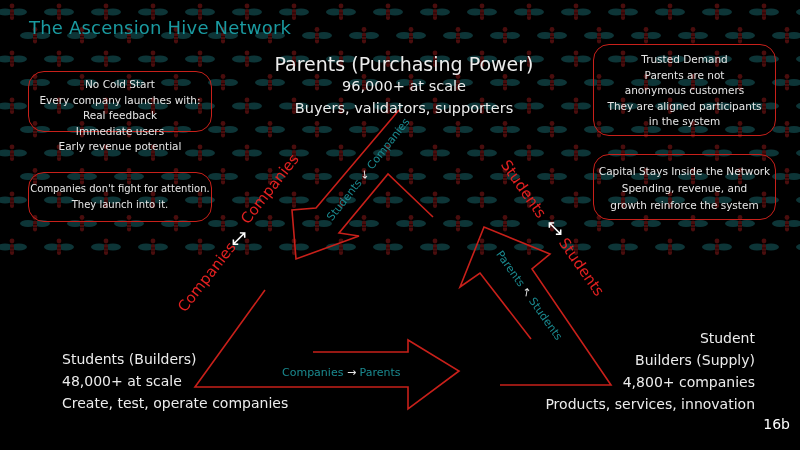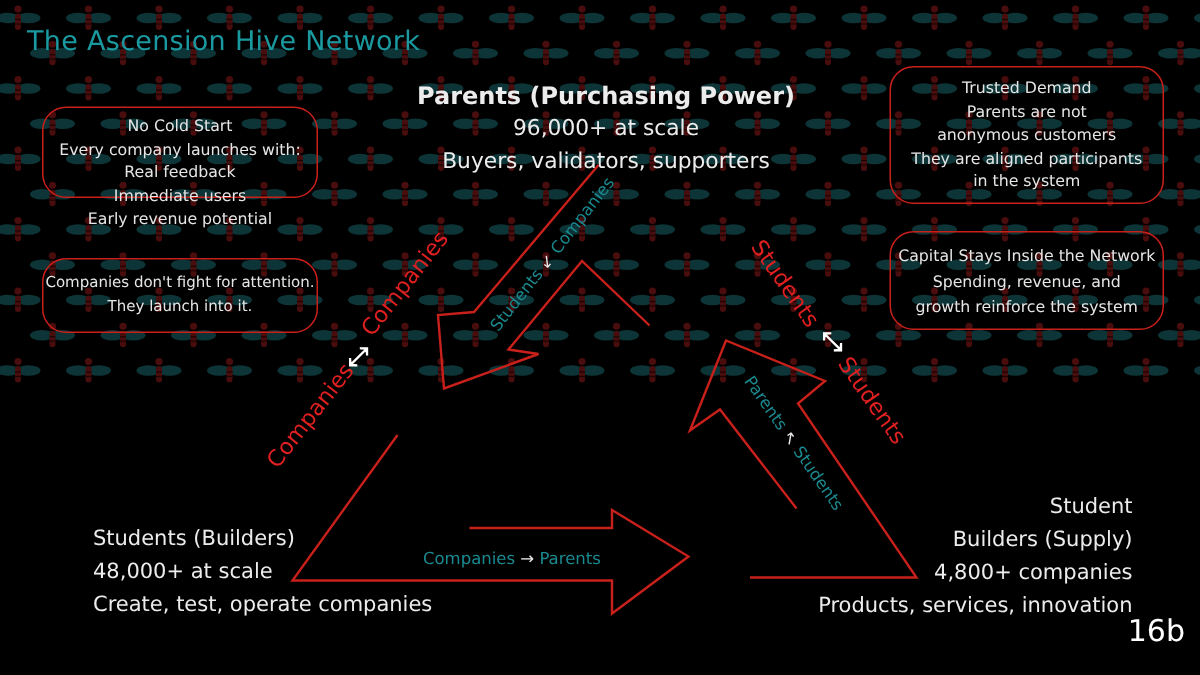--- a/index.html
+++ b/index.html
@@ -1,32 +1,32 @@
 <!DOCTYPE html>
 <html><head>
 <meta charset="utf-8">
 <style>
   html, body { margin:0; padding:0; }
   body { width:800px; height:450px; overflow:hidden; background:#000; position:relative;
          font-family:"DejaVu Sans", sans-serif; color:#e8e8e8; }
   #bg { position:absolute; left:0; top:0; width:800px; height:450px; }
-  .abs { position:absolute; }
+  .abs { position:absolute;margin-left:11px; }
   .title { left:18px; top:17px; font-size:18px; color:#1a9aa0; letter-spacing:0.2px; }
   .box { position:absolute; border:1.5px solid #c8201a; border-radius:16px; text-align:center;
          color:#e6e6e6; font-size:10.5px; line-height:15.5px; box-sizing:border-box; }
   .box div { white-space:nowrap; }
   .node { position:absolute; font-size:14px; line-height:22px; color:#ececec; white-space:nowrap; }
   .node.center { text-align:center; }
   .node.right { text-align:right; }
   .rot { position:absolute; white-space:nowrap; transform-origin:center center; }
   .red-label { color:#e02020; font-size:15px; }
   .teal-label { color:#1a8a90; font-size:11px; }
   .teal-label .arr { color:#e8e8e8; }
   .dbl { color:#fff; font-size:17px; font-weight:bold; }
-  .slide-no { right:10px; bottom:18px; font-size:20px; color:#fff; }
+  .slide-no { right:10px; bottom:18px; font-size:14px; color:#fff; }
   svg#diagram { position:absolute; left:0; top:0; width:800px; height:450px; }
 </style>
 </head>
 <body>
 
 <svg id="bg">
     <g transform="translate(12,10)">
       <ellipse cx="-7" cy="2" rx="8" ry="3.5" fill="#0d3537"></ellipse>
       <ellipse cx="7" cy="2" rx="8" ry="3.5" fill="#0d3537"></ellipse>
       <circle cx="0" cy="-4" r="2.4" fill="#4a0d0d"></circle>
@@ -1732,21 +1732,21 @@
 
     <polyline points="399,110 316,208 292,210 296,259 359,236 339,233 388,174 433,217"></polyline>
 
     <polyline points="265,290 195,387 408,387 408,409 459,371 408,340 408,352 313,352"></polyline>
 
     <polyline points="500,385 611,385 532,269 550,254 484,227 460,287 480,273 531,339"></polyline>
   </g>
 </svg>
 
 <div class="node center" style="left:270px; top:53px; width:268px;">
-  <div style="font-size:16px;font-weight:bold;">Parents (Purchasing Power)</div>
+  <div style="font-size:19px;">Parents (Purchasing Power)</div>
   <div style="font-size:14.5px;">96,000+ at scale</div>
   <div style="font-size:14.5px;text-align:center;">Buyers, validators, supporters</div>
 </div>
 <div class="node" style="left:62px; top:348px;">
   <div>Students (Builders)</div>
   <div>48,000+ at scale</div>
   <div>Create, test, operate companies</div>
 </div>
 <div class="node right" style="right:45px; top:327px;">
   <div>Student</div>

